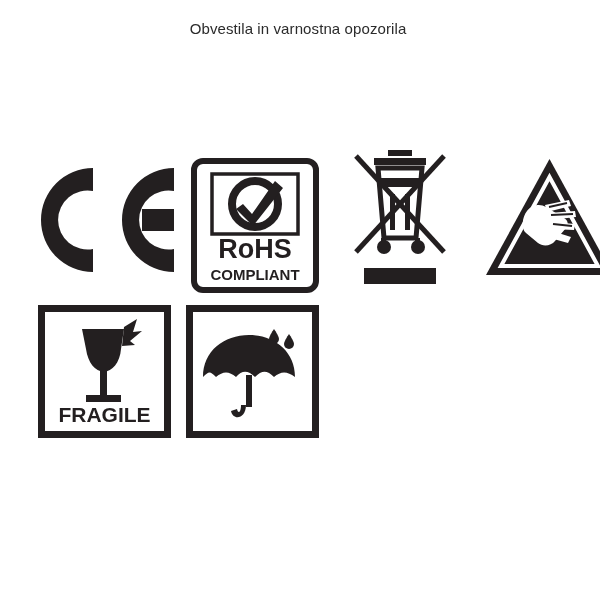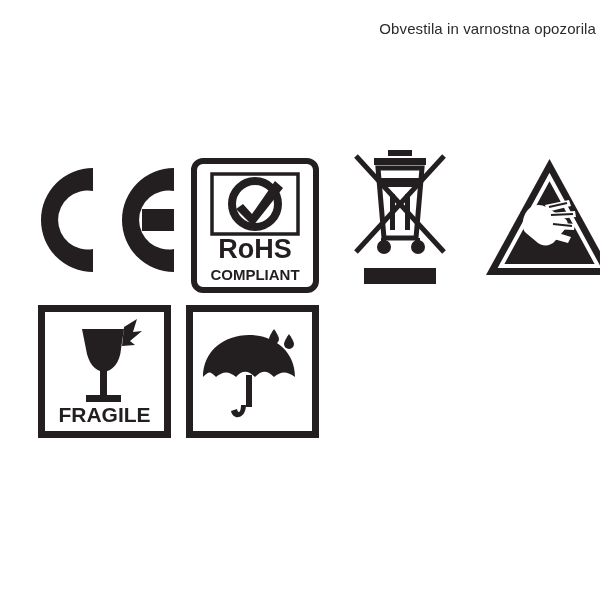--- a/index.html
+++ b/index.html
@@ -13,21 +13,21 @@
     font-family: "Liberation Sans", sans-serif;
     color: #231f20;
     overflow: hidden;
     position: relative;
   }
   #page-title {
     position: absolute;
     left: 0;
     top: 20px;
     width: 596px;
-    text-align: right;
+    text-align: center;
     font-size: 15px;
     color: #2b2b2b;
     letter-spacing: 0.1px;
   }
   .symbol {
     position: absolute;
     margin-left: 28px;
   }
 
   

